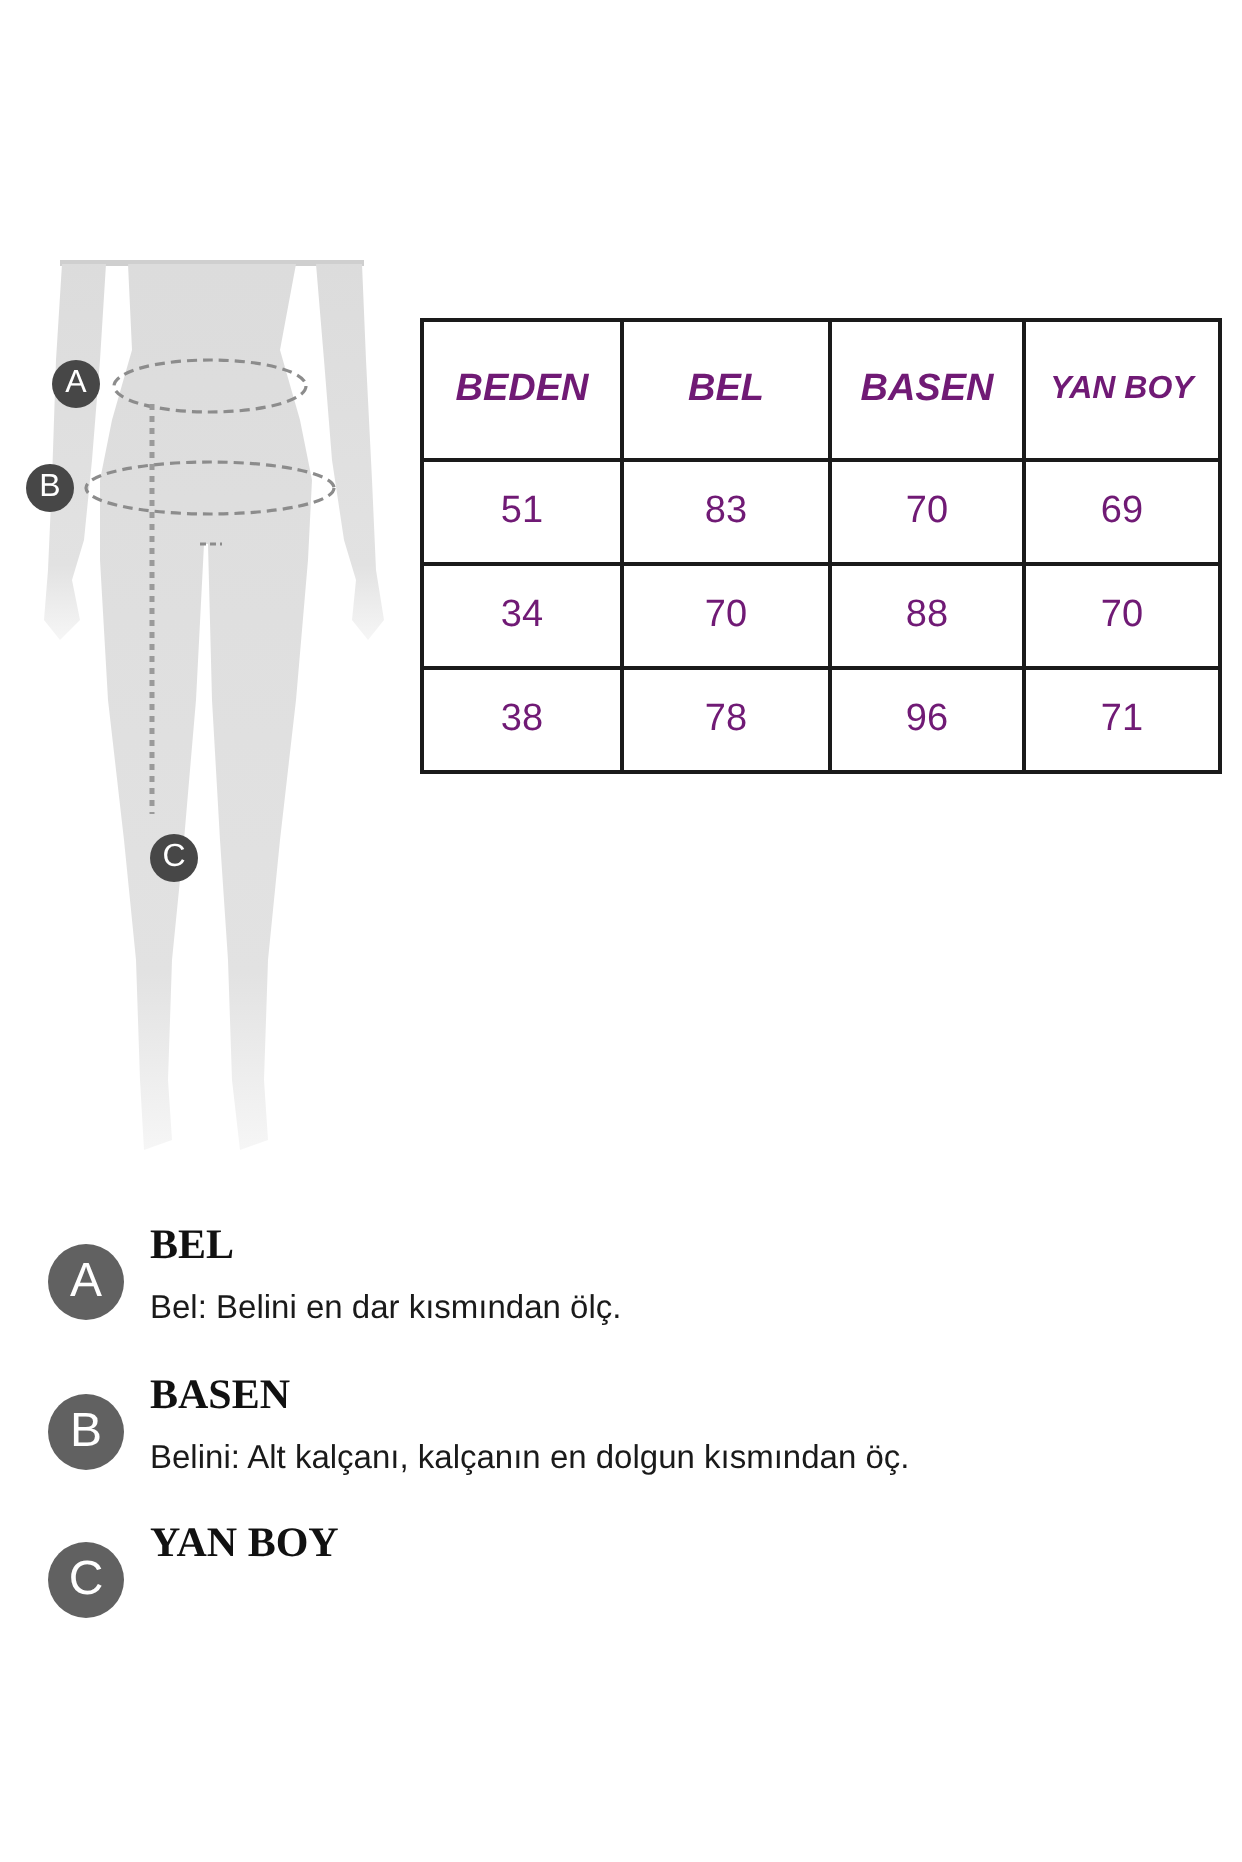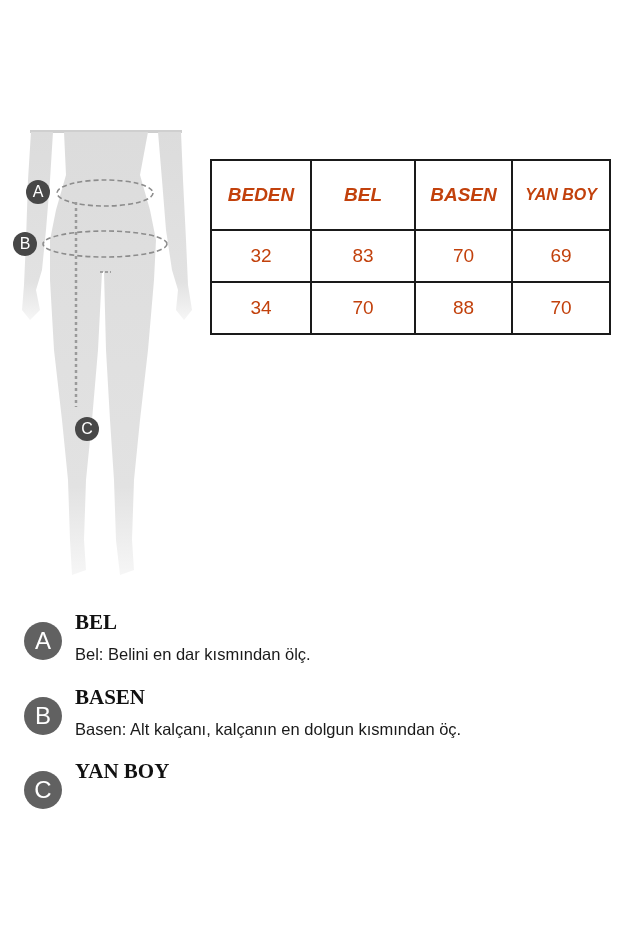--- a/index.html
+++ b/index.html
@@ -3,21 +3,21 @@
 <meta charset="utf-8">
 <style>
   html, body { margin:0; padding:0; background:#ffffff; }
   body { width:621px; height:931px; position:relative; overflow:hidden; font-family:"Liberation Sans", sans-serif; }
   .figure { position:absolute; left:0; top:120px; width:210px; height:470px; }
   .figure svg { position:absolute; left:0; top:0; }
   .badge { position:absolute; width:24px; height:24px; border-radius:50%; background:#474747; color:#fff;
            font-family:"Liberation Sans", sans-serif; font-size:16px; line-height:24px; text-align:center; }
   .table-wrap { position:absolute; left:210px; top:159px; }
   table.size { border-collapse:collapse; border:1.5px solid #8a8a8a; }
-  table.size td, table.size th { border:2px solid #1a1a1a; text-align:center; color:#c2410c; padding:0; }
+  table.size td, table.size th { border:2px solid #1a1a1a; text-align:center; color:#701a75; padding:0; }
   table.size th { font-weight:bold; font-style:italic; font-size:19px; height:68px; }
   table.size th.small { font-size:16px; }
   table.size td { font-size:19px; height:50px; }
   .c0{width:98px}.c1{width:102px}.c2{width:95px}.c3{width:96px}
   .legend { position:absolute; left:24px; width:580px; }
   .legend-item { position:absolute; left:0; height:60px; width:580px; }
   .legend-badge { position:absolute; left:0; top:12px; width:38px; height:38px; border-radius:50%; background:#616161;
                   color:#fff; font-size:24px; line-height:38px; text-align:center; }
   .legend-title { position:absolute; left:51px; top:0; font-family:"Liberation Serif", serif; font-weight:bold; font-size:21px; color:#111; }
   .legend-desc { position:absolute; left:51px; top:35px; font-size:16.5px; color:#1a1a1a; white-space:nowrap; }
@@ -62,43 +62,49 @@
     <thead>
       <tr>
         <th class="c0">BEDEN</th>
         <th class="c1">BEL</th>
         <th class="c2">BASEN</th>
         <th class="c3 small">YAN BOY</th>
       </tr>
     </thead>
     <tbody>
       <tr>
-        <td>32</td>
+        <td>51</td>
         <td>83</td>
         <td>70</td>
         <td>69</td>
       </tr>
       <tr>
         <td>34</td>
         <td>70</td>
         <td>88</td>
         <td>70</td>
+      </tr>
+      <tr>
+        <td>38</td>
+        <td>78</td>
+        <td>96</td>
+        <td>71</td>
       </tr>
     </tbody>
   </table>
 </div>
 
 <div class="legend">
   <div class="legend-item" style="top:610px;">
     <div class="legend-badge">A</div>
     <div class="legend-title">BEL</div>
     <div class="legend-desc">Bel: Belini en dar kısmından ölç.</div>
   </div>
   <div class="legend-item" style="top:685px;">
     <div class="legend-badge">B</div>
     <div class="legend-title">BASEN</div>
-    <div class="legend-desc">Basen: Alt kalçanı, kalçanın en dolgun kısmından öç.</div>
+    <div class="legend-desc">Belini: Alt kalçanı, kalçanın en dolgun kısmından öç.</div>
   </div>
   <div class="legend-item" style="top:759px;">
     <div class="legend-badge">C</div>
     <div class="legend-title">YAN BOY</div>
   </div>
 </div>
 
 </body></html>

